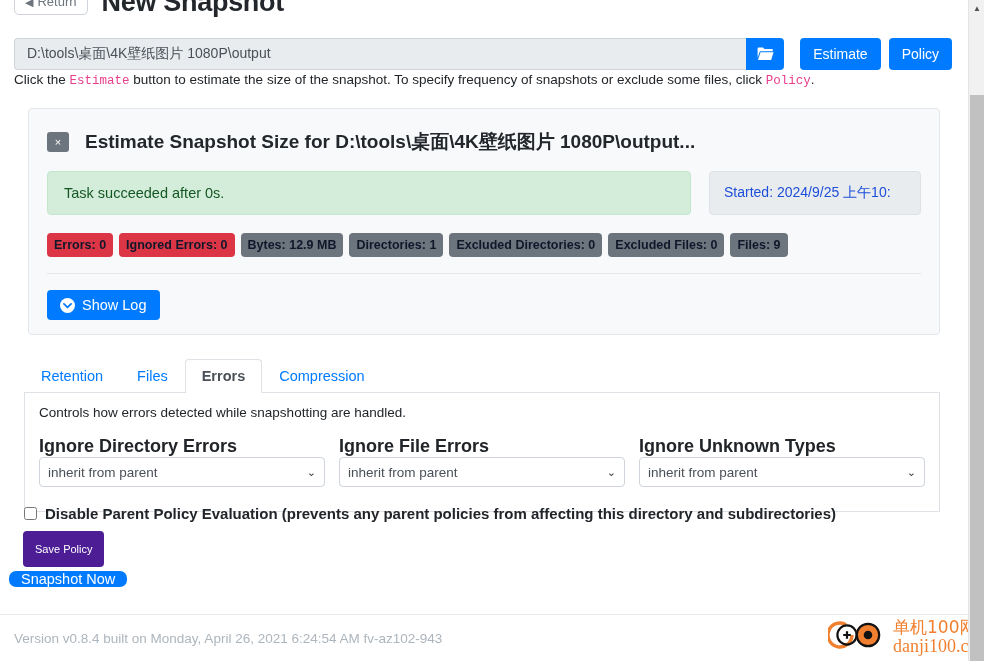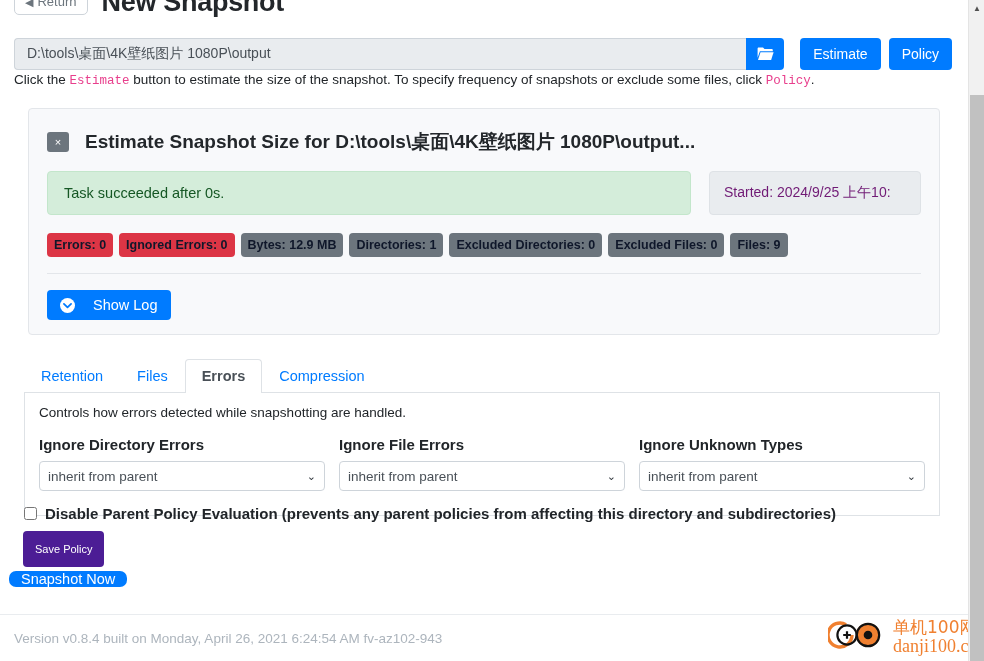--- a/index.html
+++ b/index.html
@@ -176,21 +176,21 @@
     display: flex;
     align-items: center;
   }
   .started-box {
     width: 212px;
     background: #e9ecef;
     border: 1px solid #dee2e6;
     border-radius: 4px;
     padding: 12px 14px;
     font-size: 14px;
-    color: #701a75;
+    color: #1d4ed8;
     display: flex;
     align-items: center;
     white-space: nowrap;
     overflow: hidden;
   }
   .badges {
     display: flex;
     gap: 6px;
     flex-wrap: nowrap;
     margin-bottom: 16px;
@@ -208,21 +208,21 @@
   .badge-danger { background: #dc3545; }
   .badge-secondary { background: #6c757d; }
   .task-divider {
     border: none;
     border-top: 1px solid #e3e6ea;
     margin: 0 0 16px 0;
   }
   .show-log-btn {
     display: inline-flex;
     align-items: center;
-    gap: 18px;
+    gap: 7px;
     background: #007bff;
     border: none;
     color: #fff;
     border-radius: 4px;
     padding: 7px 13px;
     font-size: 14.5px;
     font-family: inherit;
     cursor: pointer;
   }
   .show-log-btn svg { display: block; }
@@ -271,24 +271,23 @@
     font-size: 13.5px;
     color: #212529;
     margin-bottom: 16px;
   }
   .form-cols {
     display: flex;
     gap: 14px;
   }
   .form-col { flex: 1 1 0; }
   .form-label {
-    font-size: 15px;
+    font-size: 18px;
     font-weight: 700;
     color: #212529;
-    margin-bottom: 8px;
   }
   .select {
     width: 100%;
     height: 30px;
     border: 1px solid #ced4da;
     border-radius: 4px;
     background: #fff;
     font-family: inherit;
     font-size: 13.5px;
     color: #495057;

